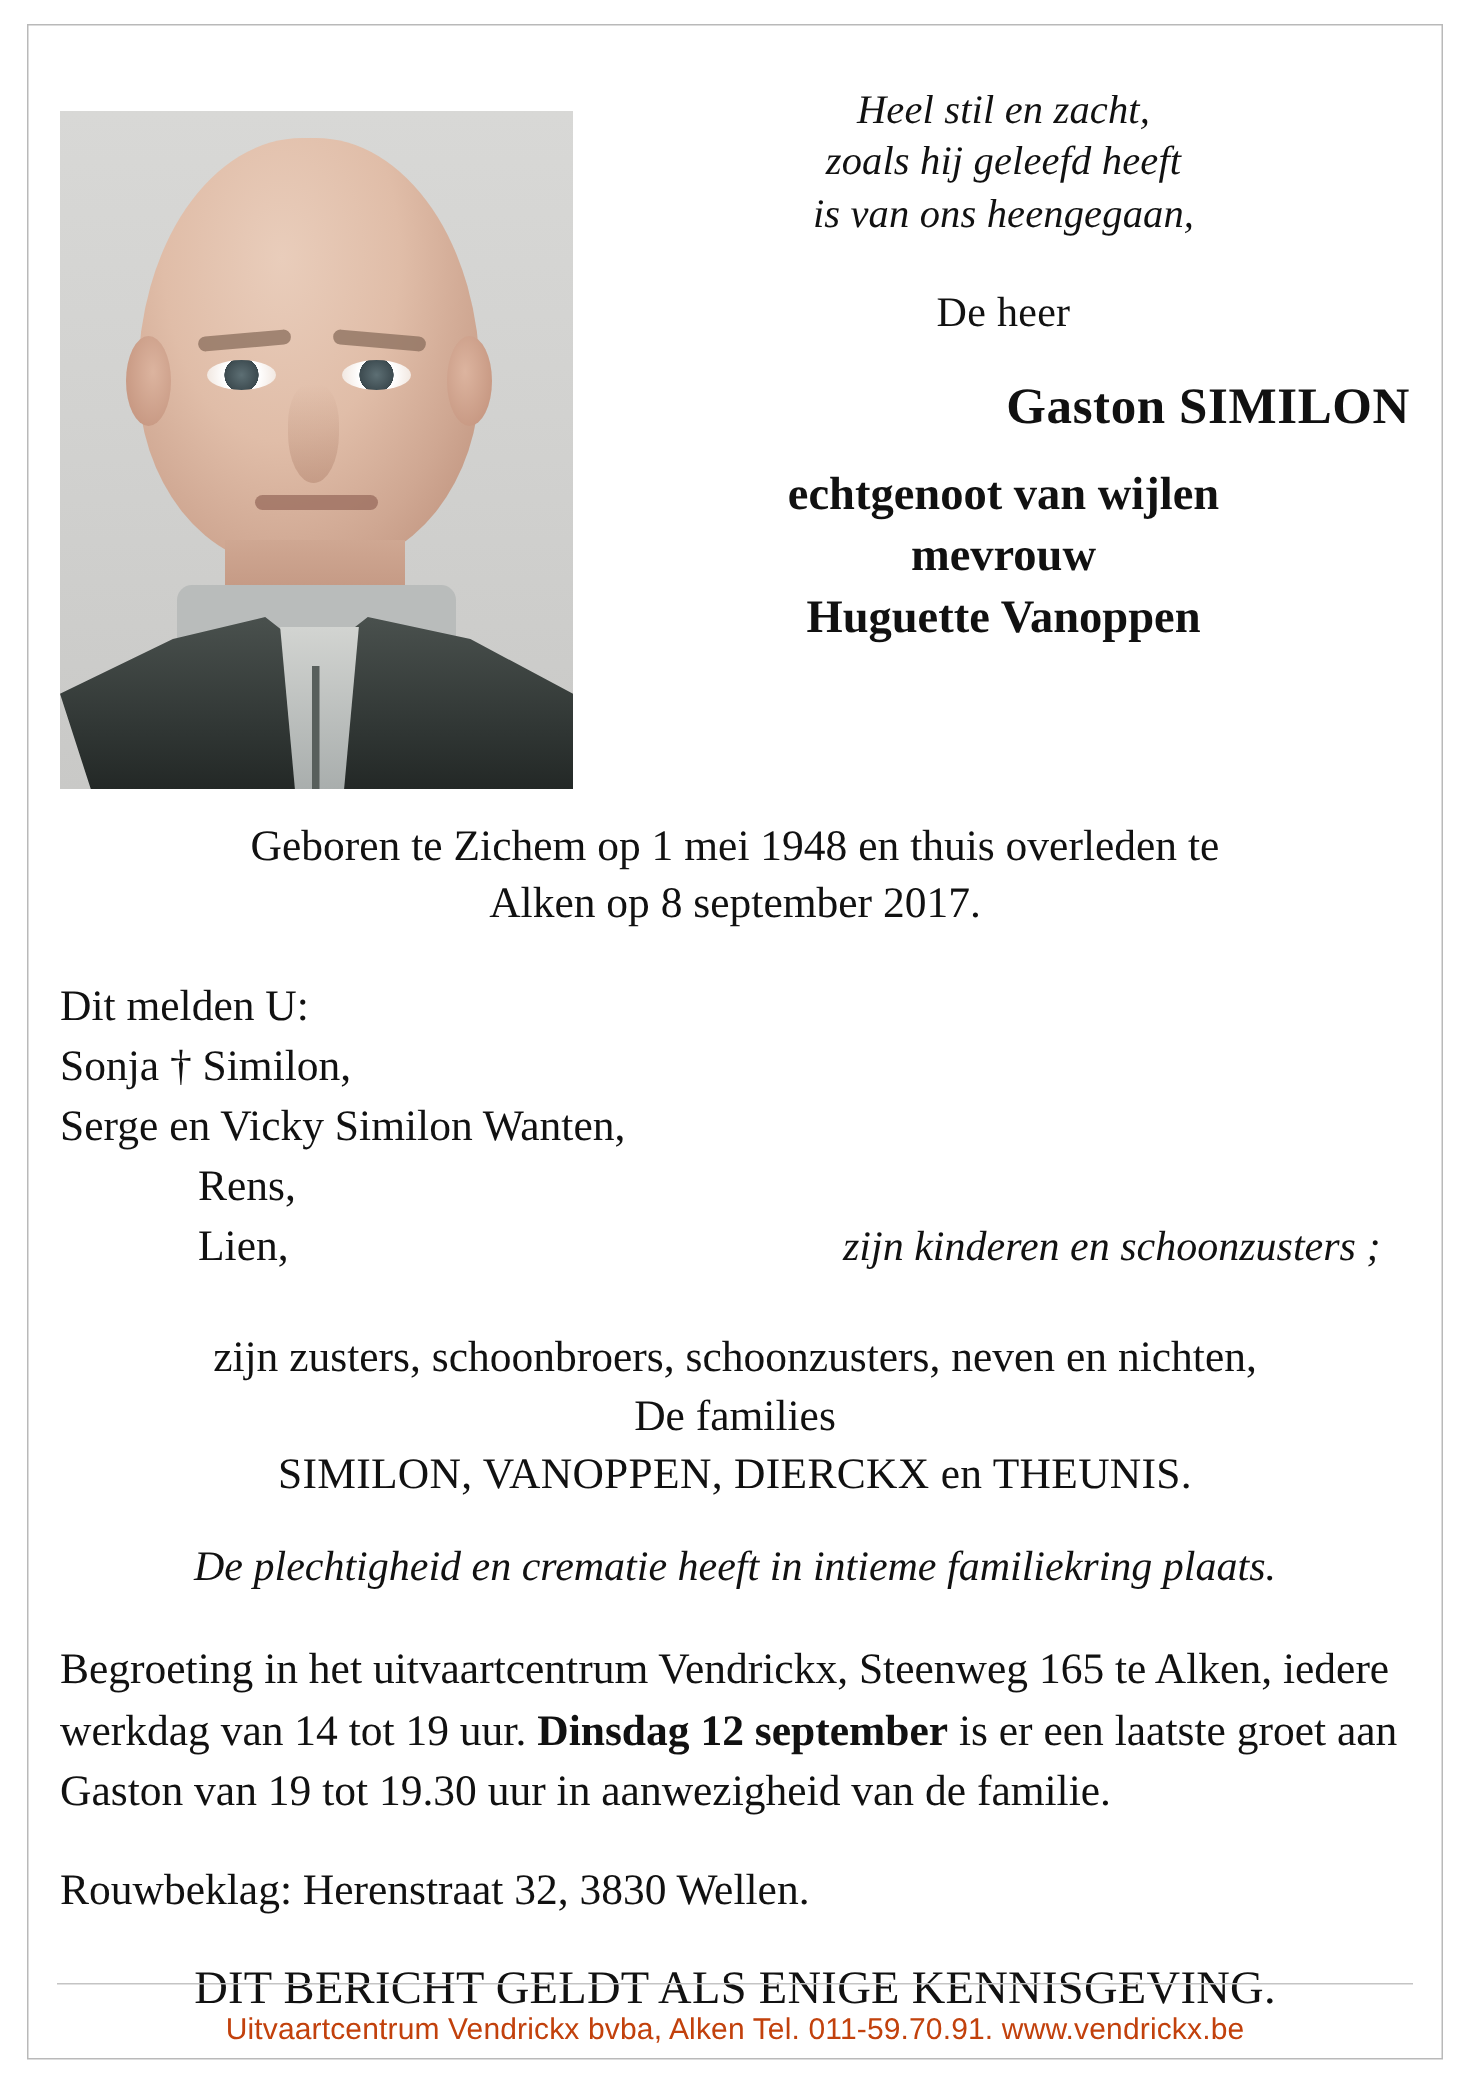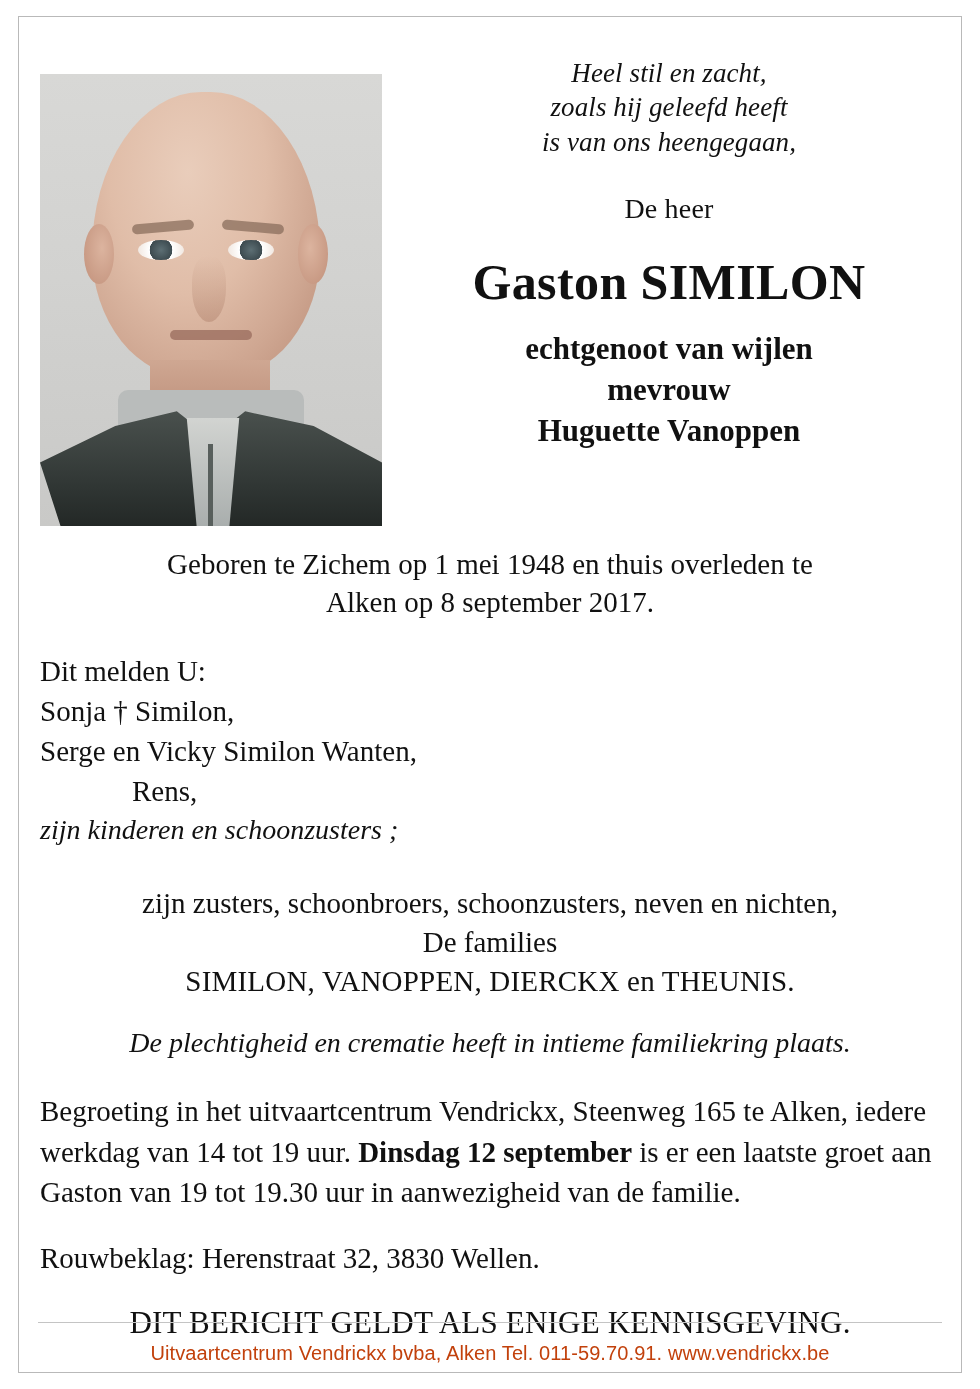--- a/index.html
+++ b/index.html
@@ -191,25 +191,26 @@
     line-height: 1.27;
     margin-top: 22px;
     letter-spacing: .1px;
   }
   .deheer {
     font-size: 28px;
     margin-top: 34px;
     letter-spacing: .2px;
   }
   .name {
-    font-size: 50px;
+    font-size: 34px;
     font-weight: bold;
     margin-top: 28px;
     letter-spacing: .4px;
     white-space: nowrap;
+    text-align: right;
   }
   .spouse {
     font-size: 31px;
     font-weight: bold;
     margin-top: 18px;
     line-height: 1.32;
   }
 
   
   .birthdeath {
@@ -340,20 +341,21 @@
       <div>Geboren te Zichem op 1 mei 1948 en thuis overleden te</div>
       <div>Alken op 8 september 2017.</div>
     </div>
 
     <div class="announce">
       <div>Dit melden U:</div>
       <div>Sonja † Similon,</div>
       <div>Serge en Vicky Similon Wanten,</div>
       <div class="indent1">Rens,</div>
       <div class="kinder-row">
+        <div class="left indent1">Lien,</div>
         <div class="right">zijn kinderen en schoonzusters ;</div>
       </div>
     </div>
 
     <div class="relatives">
       <div>zijn zusters, schoonbroers, schoonzusters, neven en nichten,</div>
       <div>De families</div>
       <div class="fams">SIMILON, VANOPPEN, DIERCKX en THEUNIS.</div>
     </div>
 

